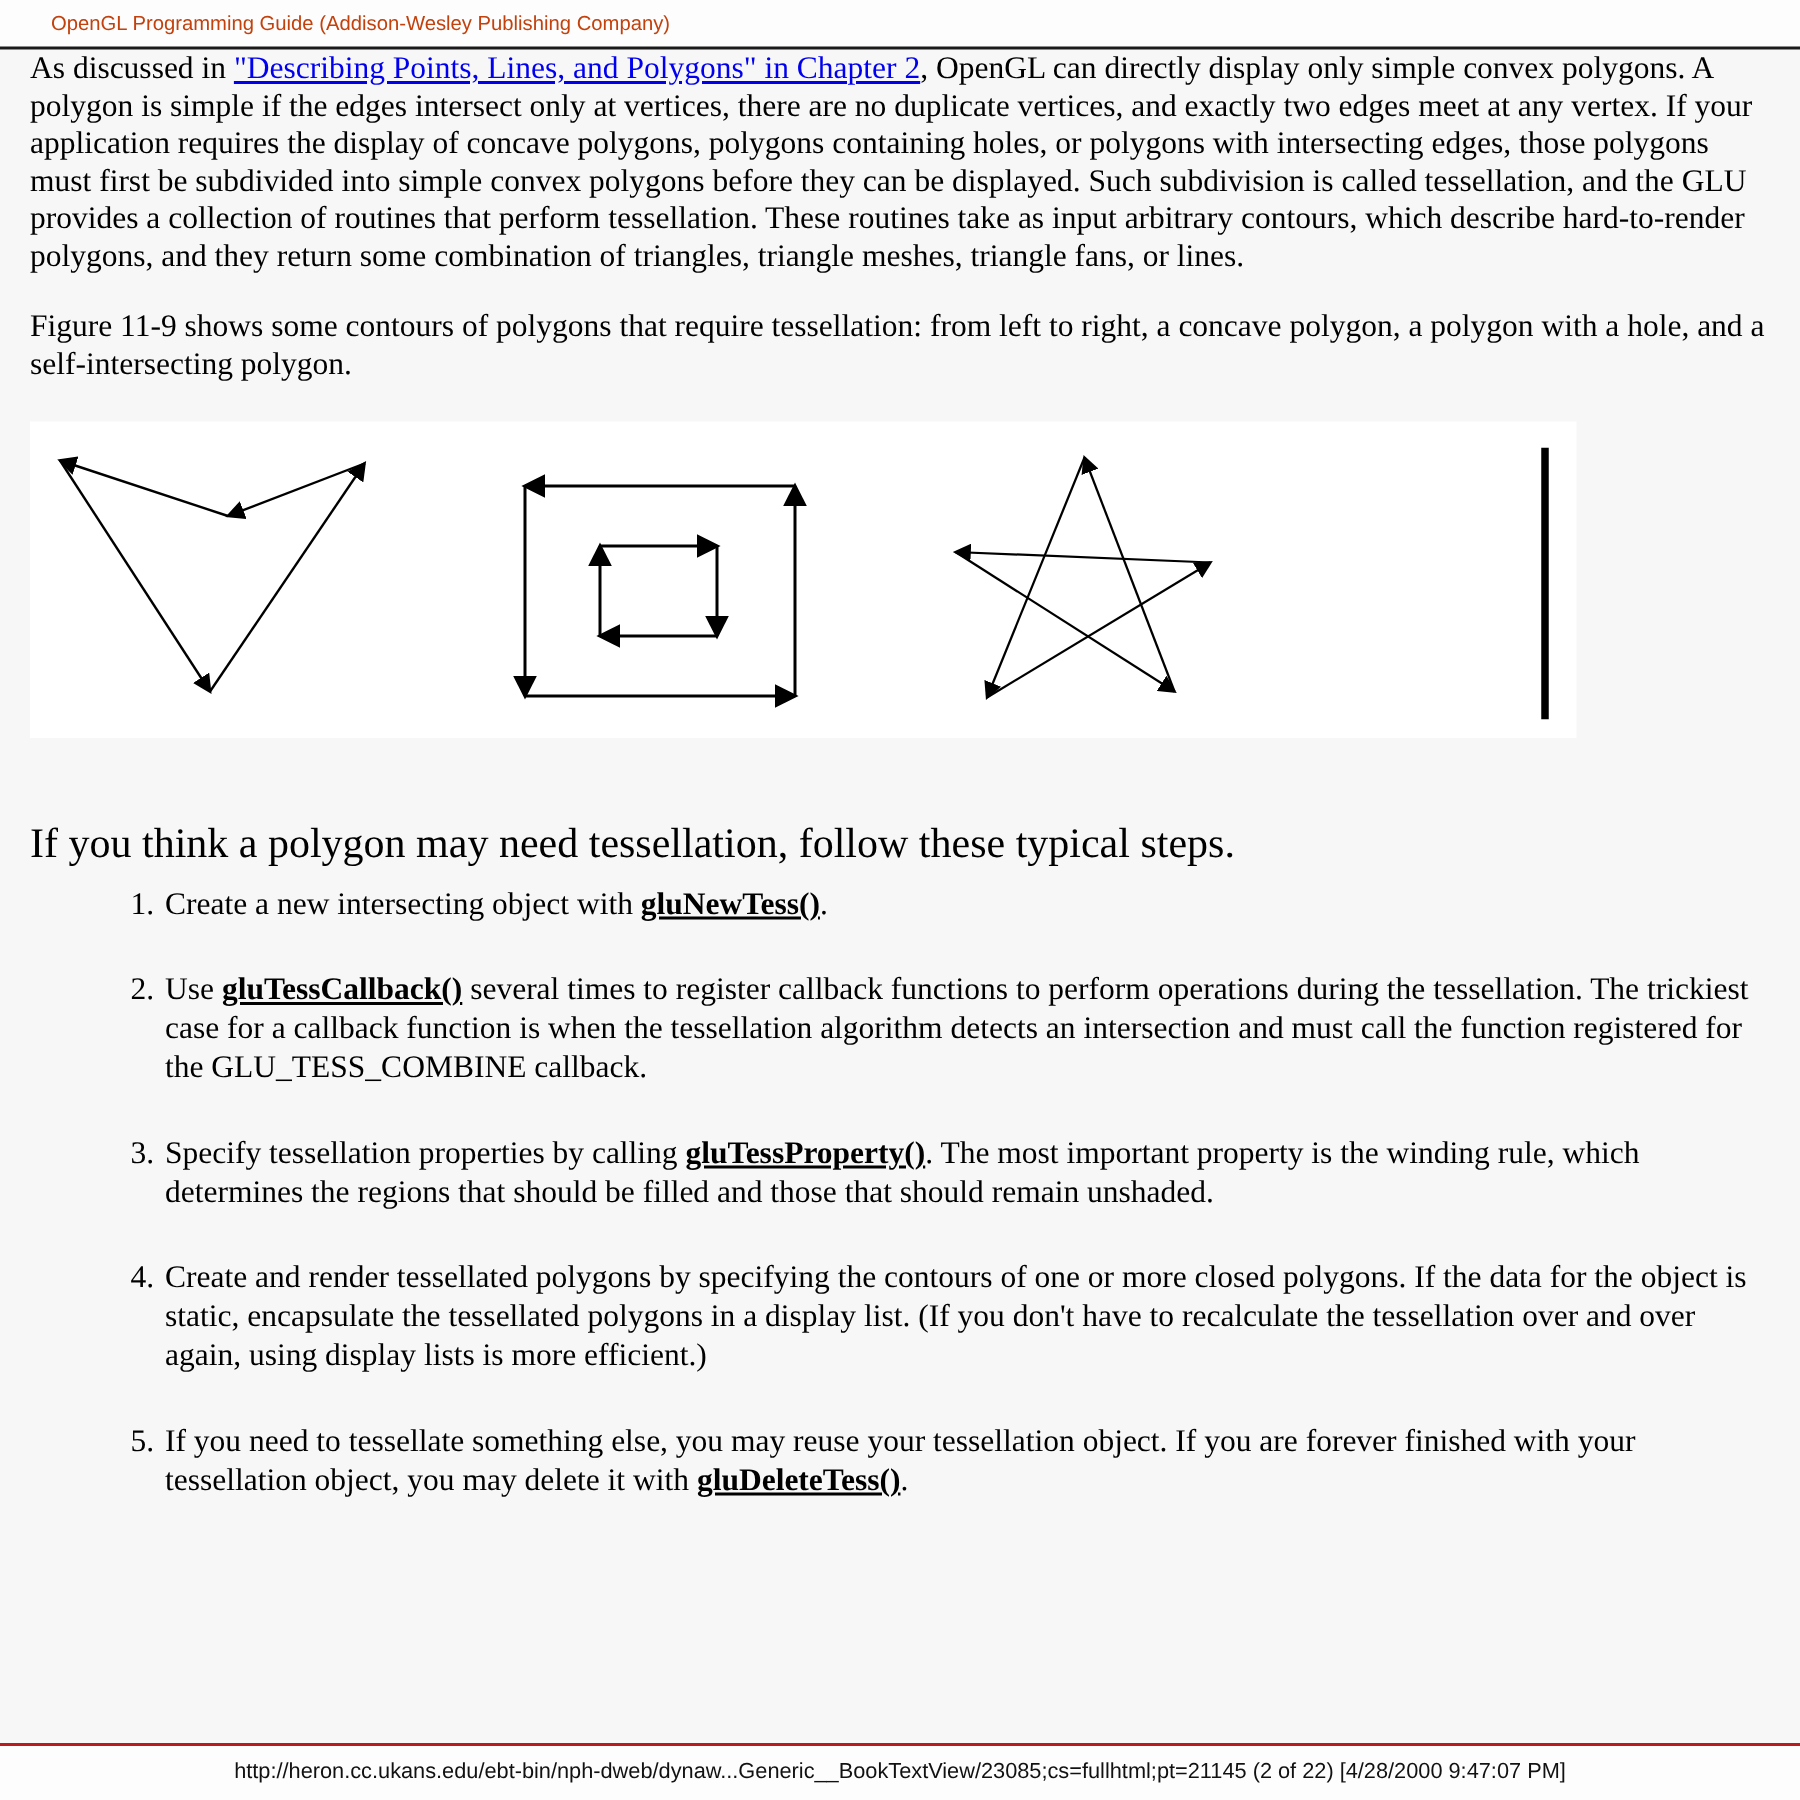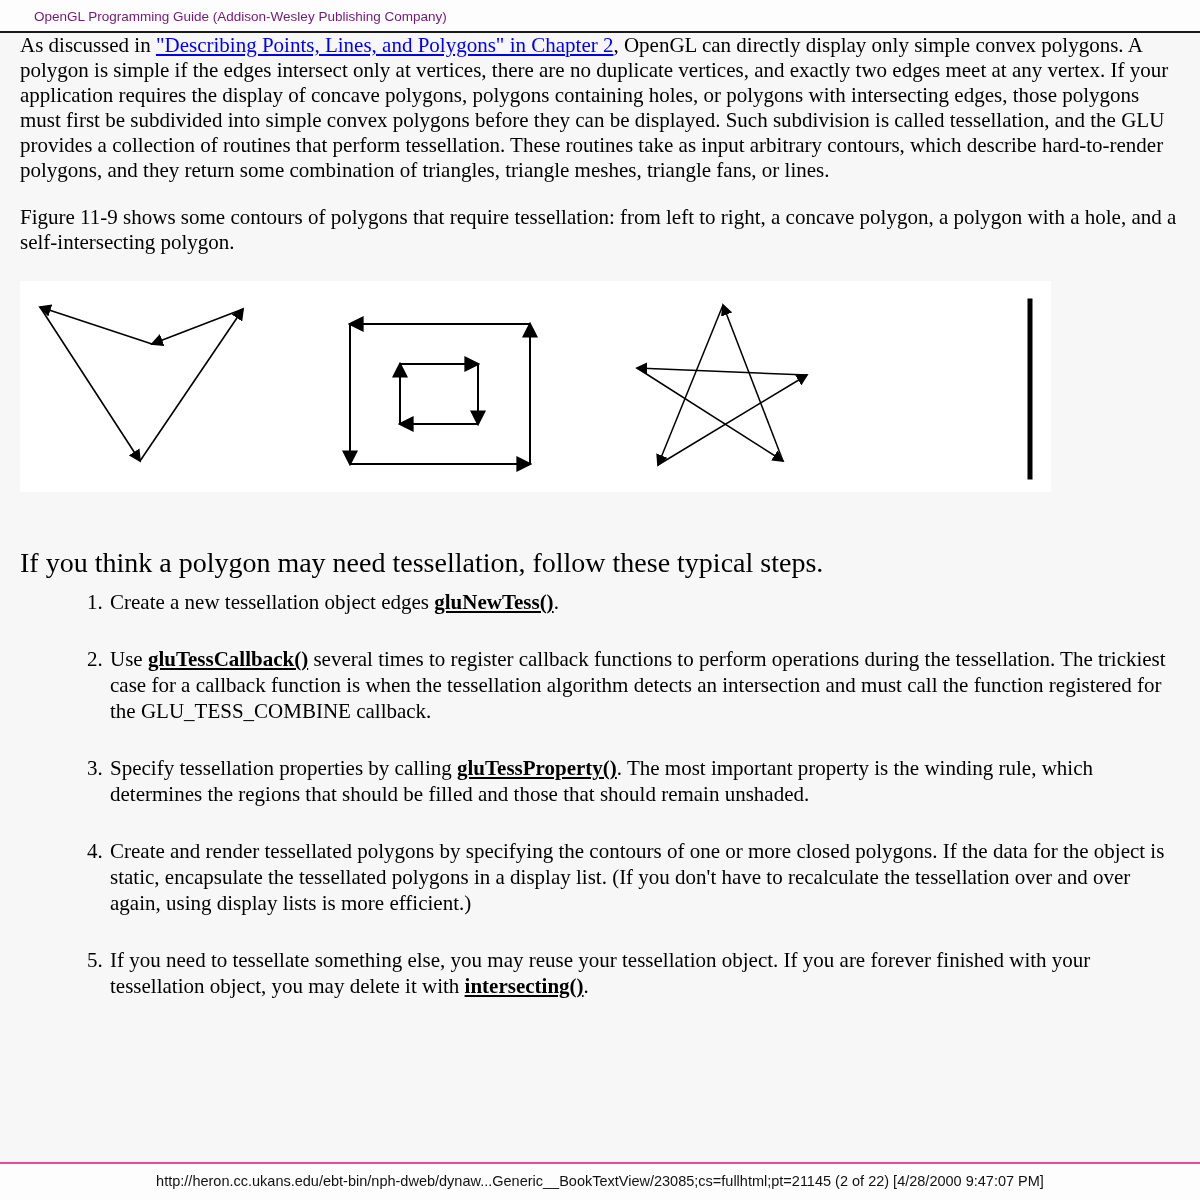--- a/index.html
+++ b/index.html
@@ -12,21 +12,21 @@
     position: relative;
   }
   .top-strip {
     background: #fdfdfd;
     padding: 7px 0 6px 34px;
     border-bottom: 2px solid #1a1a1a;
   }
   .top-strip .doc-header {
     font-family: "Liberation Sans", sans-serif;
     font-size: 13.5px;
-    color: #701a75;
+    color: #c2410c;
   }
   .main {
     margin: 0 20px;
   }
   h1.page-title {
     font-family: "Liberation Sans", sans-serif;
     font-size: 37px;
     font-weight: bold;
     letter-spacing: -0.5px;
     margin: 8px 0 20px 0;
@@ -67,21 +67,21 @@
     line-height: 26px;
     margin-bottom: 31px;
     padding-left: 2px;
   }
   ol.steps-list li .fn-bold { font-weight: bold; text-decoration: underline; }
   .footer-bar {
     position: absolute;
     left: 0; right: 0; bottom: 0;
     height: 38px;
     background: #fdfdfd;
-    border-top: 2px solid #ec4899;
+    border-top: 2px solid #b91c1c;
     text-align: center;
   }
   .footer-bar .footer-url {
     display: inline-block;
     margin-top: 9px;
     font-family: "Liberation Sans", sans-serif;
     font-size: 14.5px;
     color: #111;
   }
   svg line, svg rect { stroke: #000; }
@@ -135,24 +135,24 @@
       </g>
 
       <rect x="1008" y="18" width="4" height="180" fill="#000"></rect>
     </svg>
   </div>
 
 
   <p class="steps-intro">If you think a polygon may need tessellation, follow these typical steps.</p>
 
   <ol class="steps-list">
-    <li><span>Create a new tessellation object edges </span><span class="fn-bold">gluNewTess()</span><span>.</span></li>
+    <li><span>Create a new intersecting object with </span><span class="fn-bold">gluNewTess()</span><span>.</span></li>
     <li><span>Use </span><span class="fn-bold">gluTessCallback()</span><span> several times to register callback functions to perform operations during the tessellation. The trickiest case for a callback function is when the tessellation algorithm detects an intersection and must call the function registered for the GLU_TESS_COMBINE callback.</span></li>
     <li><span>Specify tessellation properties by calling </span><span class="fn-bold">gluTessProperty()</span><span>. The most important property is the winding rule, which determines the regions that should be filled and those that should remain unshaded.</span></li>
     <li><span>Create and render tessellated polygons by specifying the contours of one or more closed polygons. If the data for the object is static, encapsulate the tessellated polygons in a display list. (If you don't have to recalculate the tessellation over and over again, using display lists is more efficient.)</span><span class="fn-bold"></span><span></span></li>
-    <li><span>If you need to tessellate something else, you may reuse your tessellation object. If you are forever finished with your tessellation object, you may delete it with </span><span class="fn-bold">intersecting()</span><span>.</span></li>
+    <li><span>If you need to tessellate something else, you may reuse your tessellation object. If you are forever finished with your tessellation object, you may delete it with </span><span class="fn-bold">gluDeleteTess()</span><span>.</span></li>
   </ol>
 
 </div>
 
 <div class="footer-bar">
   <span class="footer-url">http://heron.cc.ukans.edu/ebt-bin/nph-dweb/dynaw...Generic__BookTextView/23085;cs=fullhtml;pt=21145 (2 of 22) [4/28/2000 9:47:07 PM]</span>
 </div>
 
 </body></html>

